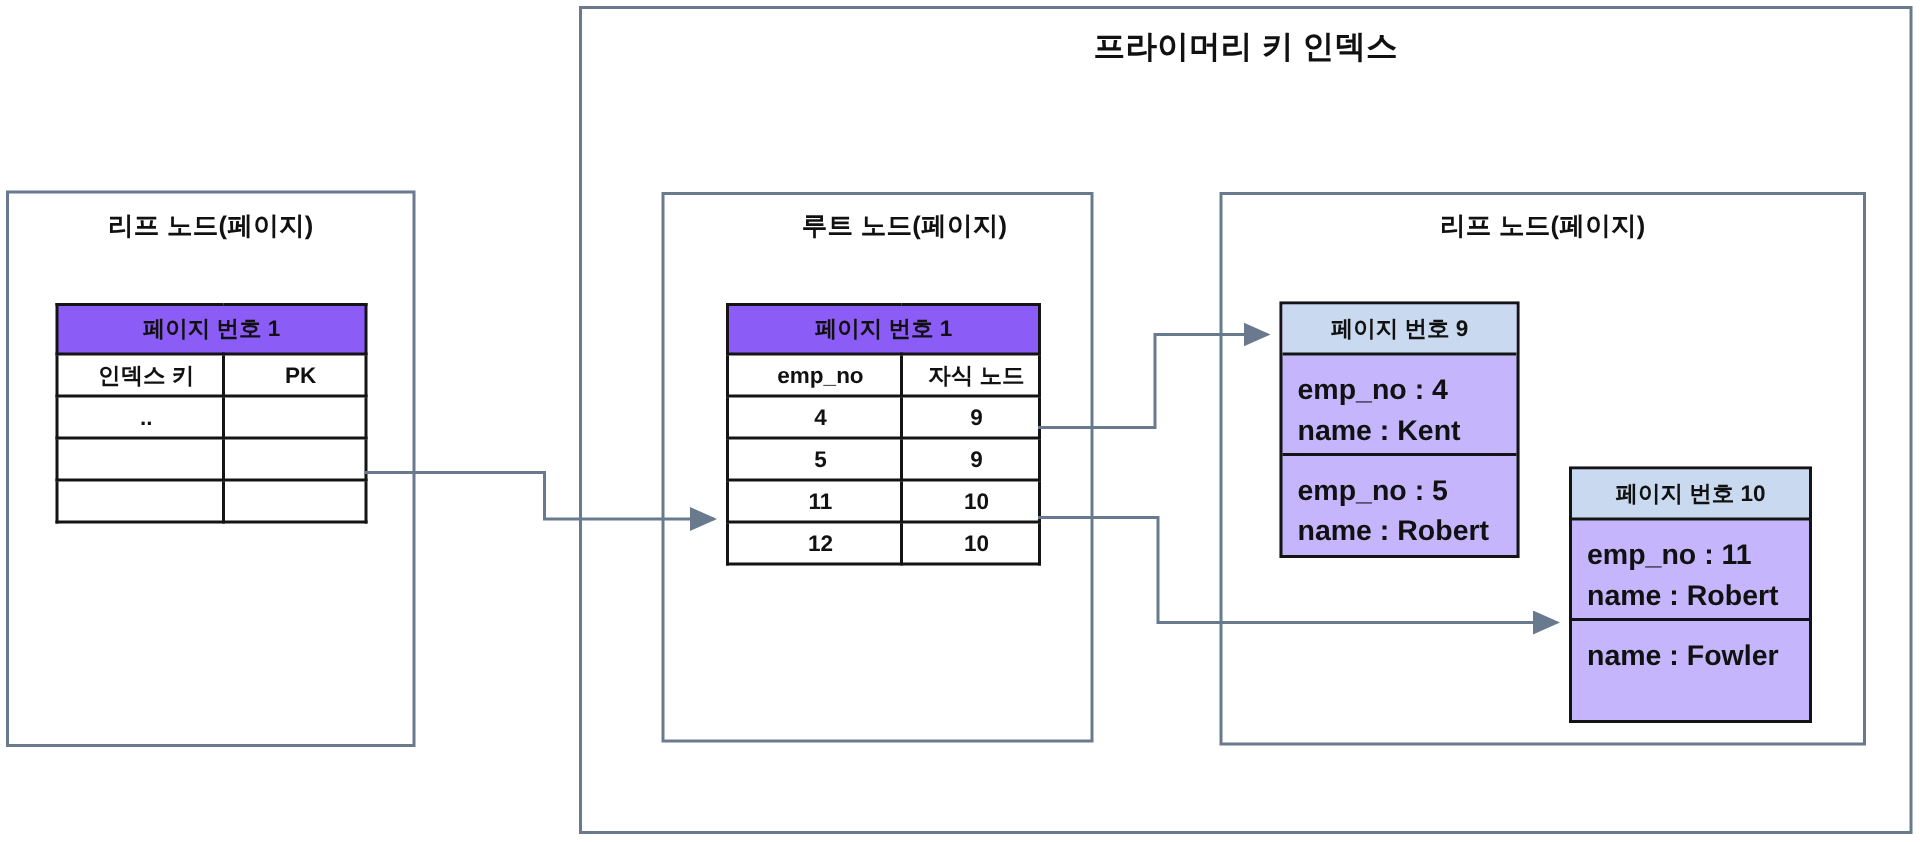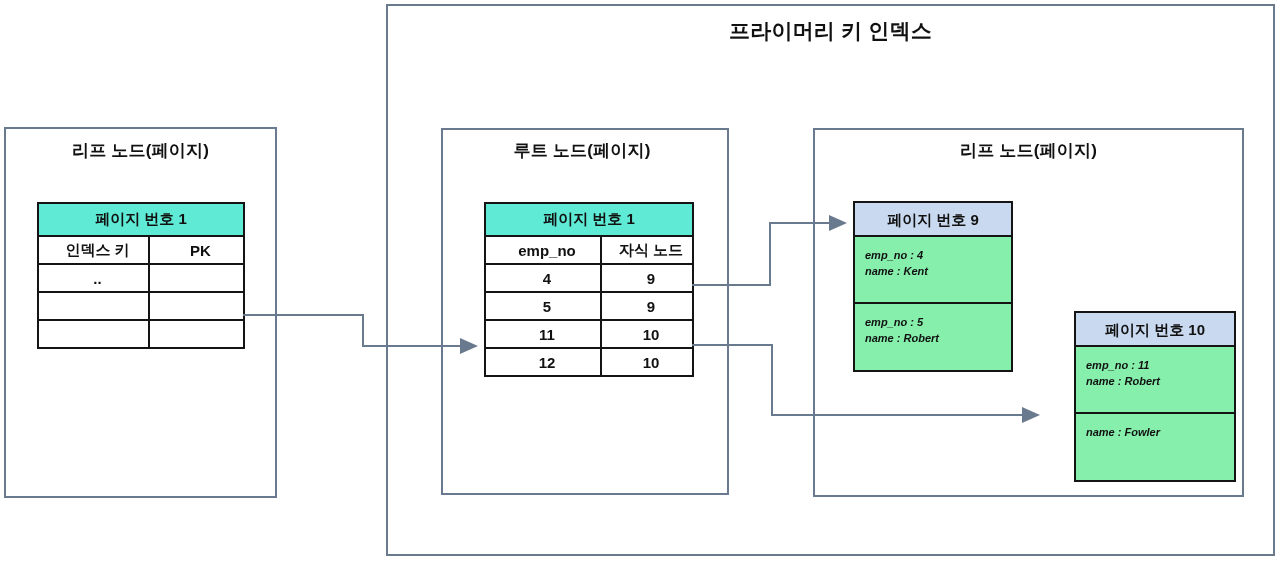--- a/index.html
+++ b/index.html
@@ -10,46 +10,46 @@
   .gbox{position:absolute;border:2px solid #6a7a8e;background:transparent;box-sizing:border-box;}
   .box-title{position:absolute;text-align:center;font-weight:bold;color:#111;font-size:17px;letter-spacing:0.2px;}
   .big-title{font-size:21px;}
 
   
   table.node-table{position:absolute;border-collapse:collapse;table-layout:fixed;background:#fff;}
   table.node-table th, table.node-table td{
     border:2px solid #141414;font-size:15px;font-weight:bold;color:#111;
     padding:0 0 0 8px;text-align:center;vertical-align:middle;box-sizing:border-box;
   }
-  table.node-table th{background:#5eead4;text-align:center;height:33px;padding:0;}
+  table.node-table th{background:#8b5cf6;text-align:center;height:33px;padding:0;}
   table.node-table td{height:28px;}
 
   
-  .page-table{position:absolute;border:2px solid #141414;background:#86efac;box-sizing:border-box;}
+  .page-table{position:absolute;border:2px solid #141414;background:#c4b5fd;box-sizing:border-box;}
   .pt-header{background:#c9daf0;border-bottom:2px solid #141414;text-align:center;
     font-size:15px;font-weight:bold;color:#111;height:34px;line-height:34px;box-sizing:border-box;}
-  .pt-cell{border-bottom:2px solid #141414;padding:11px 10px;font-size:11px;font-weight:bold;
-    color:#111;line-height:1.42;box-sizing:border-box;font-style:italic;}
+  .pt-cell{border-bottom:2px solid #141414;padding:11px 10px;font-size:19px;font-weight:bold;
+    color:#111;line-height:1.42;box-sizing:border-box;}
   .pt-cell:last-child{border-bottom:none;}
 
   svg.arrows{position:absolute;left:0;top:0;pointer-events:none;}
 </style>
 </head>
 <body>
 
 <div class="canvas">
 
   <div class="gbox" style="left:386px;top:4px;width:889px;height:552px;"></div>
   <div class="box-title big-title" style="left:386px;top:17px;width:889px;">프라이머리 키 인덱스</div>
 
   <div class="gbox" style="left:4px;top:127px;width:273px;height:371px;"></div>
   <div class="box-title" style="left:4px;top:139px;width:273px;">리프 노드(페이지)</div>
 
   <div class="gbox" style="left:441px;top:128px;width:288px;height:367px;"></div>
-  <div class="box-title" style="left:438px;top:139px;width:288px;">루트 노드(페이지)</div>
+  <div class="box-title" style="left:459px;top:139px;width:288px;">루트 노드(페이지)</div>
 
   <div class="gbox" style="left:813px;top:128px;width:431px;height:369px;"></div>
   <div class="box-title" style="left:813px;top:139px;width:431px;">리프 노드(페이지)</div>
 
   <table class="node-table" style="left:37px;top:202px;width:206px;">
     <colgroup>
         <col style="width:111px">
         <col style="width:95px">
       </colgroup>
     <tbody>
@@ -112,21 +112,21 @@
     <div class="pt-cell" style="height:67px;">
       <div>emp_no : 4</div>
       <div>name : Kent</div>
     </div>
     <div class="pt-cell" style="height:66px;">
       <div>emp_no : 5</div>
       <div>name : Robert</div>
     </div>
   </div>
 
-  <div class="page-table" style="left:1074px;top:311px;width:162px;">
+  <div class="page-table" style="left:1046px;top:311px;width:162px;">
     <div class="pt-header">페이지 번호 10</div>
     <div class="pt-cell" style="height:67px;">
       <div>emp_no : 11</div>
       <div>name : Robert</div>
     </div>
     <div class="pt-cell" style="height:66px;">
       <div>name : Fowler</div>
     </div>
   </div>
 

